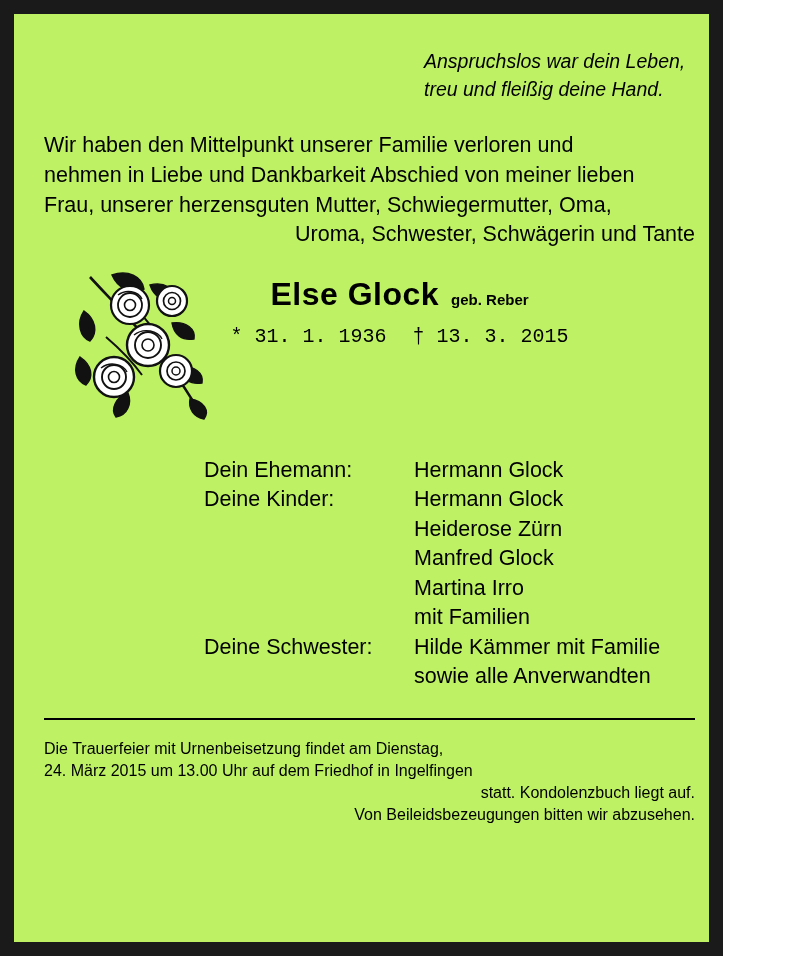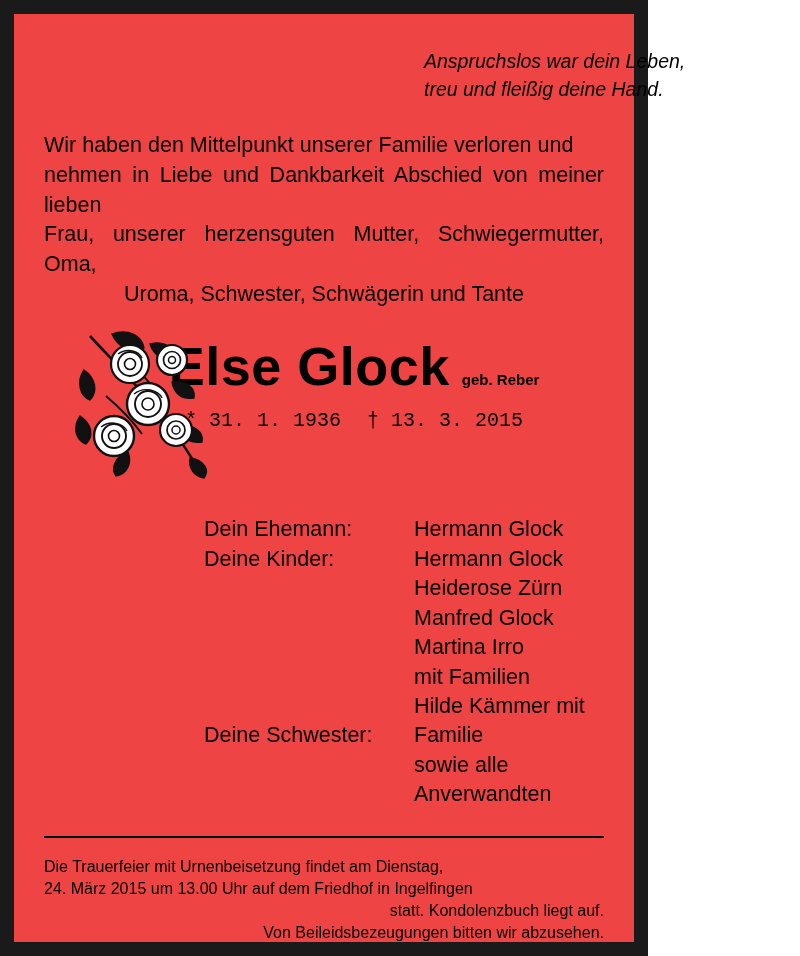--- a/index.html
+++ b/index.html
@@ -9,25 +9,25 @@
   }
   body {
     width: 800px;
     height: 956px;
     font-family: "Liberation Sans", sans-serif;
     color: #000000;
     overflow: hidden;
   }
   .obituary {
     box-sizing: border-box;
-    width: 648px;
+    width: 723px;
     height: 956px;
     border: 14px solid #1a1a1a;
-    background: #ef4444;
-    padding: 28px 30px 0 30px;
+    background: #bef264;
+    padding: 28px 14px 0 30px;
     position: relative;
   }
   .verse {
     font-style: italic;
     font-size: 19.5px;
     line-height: 1.42;
     text-align: left;
     margin: 6px 0 0 0;
     padding-left: 380px;
   }
@@ -35,41 +35,41 @@
     white-space: nowrap;
   }
   .intro {
     font-size: 21.5px;
     line-height: 1.38;
     margin-top: 28px;
     text-align: justify;
     text-justify: inter-word;
   }
   .intro .last {
-    text-align: center;
+    text-align: right;
   }
   .name-block {
     position: relative;
     margin-top: 26px;
     min-height: 150px;
   }
   .flower {
     position: absolute;
     left: 28px;
     top: -5px;
     width: 170px;
     height: 150px;
   }
   .name-line {
     text-align: center;
     padding-left: 60px;
     white-space: nowrap;
   }
   .deceased-name {
-    font-size: 54px;
+    font-size: 32px;
     font-weight: bold;
     letter-spacing: 0.5px;
     margin-top: 45px;
   }
   .maiden {
     font-size: 15px;
     font-weight: bold;
     margin-left: 12px;
   }
   .dates {

